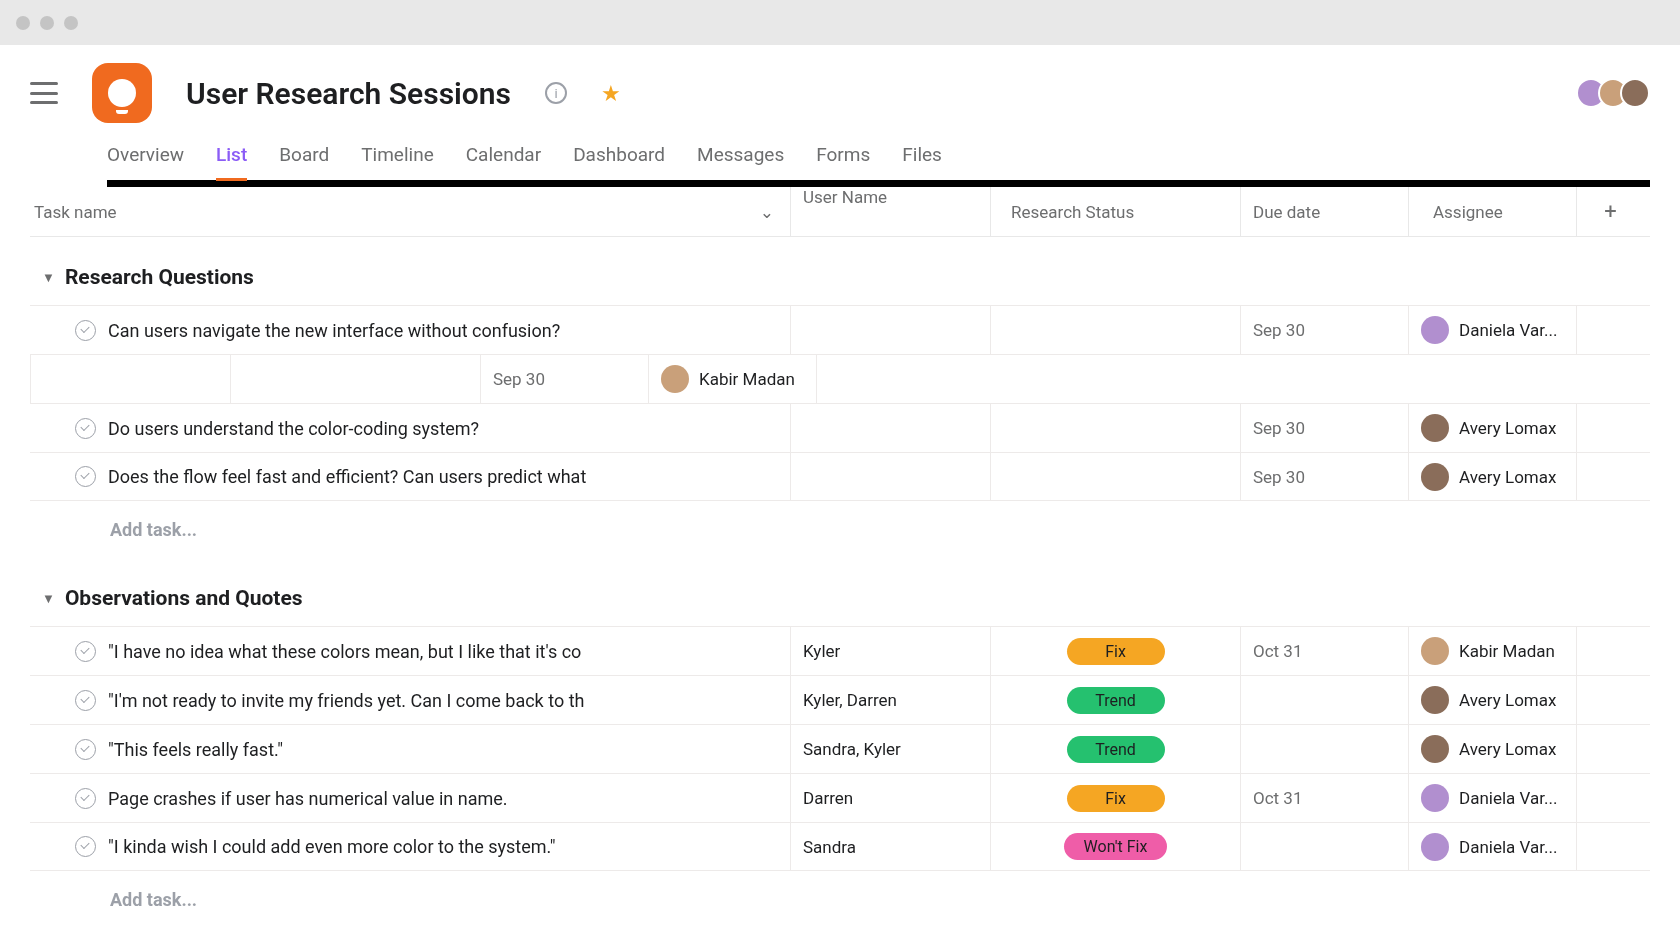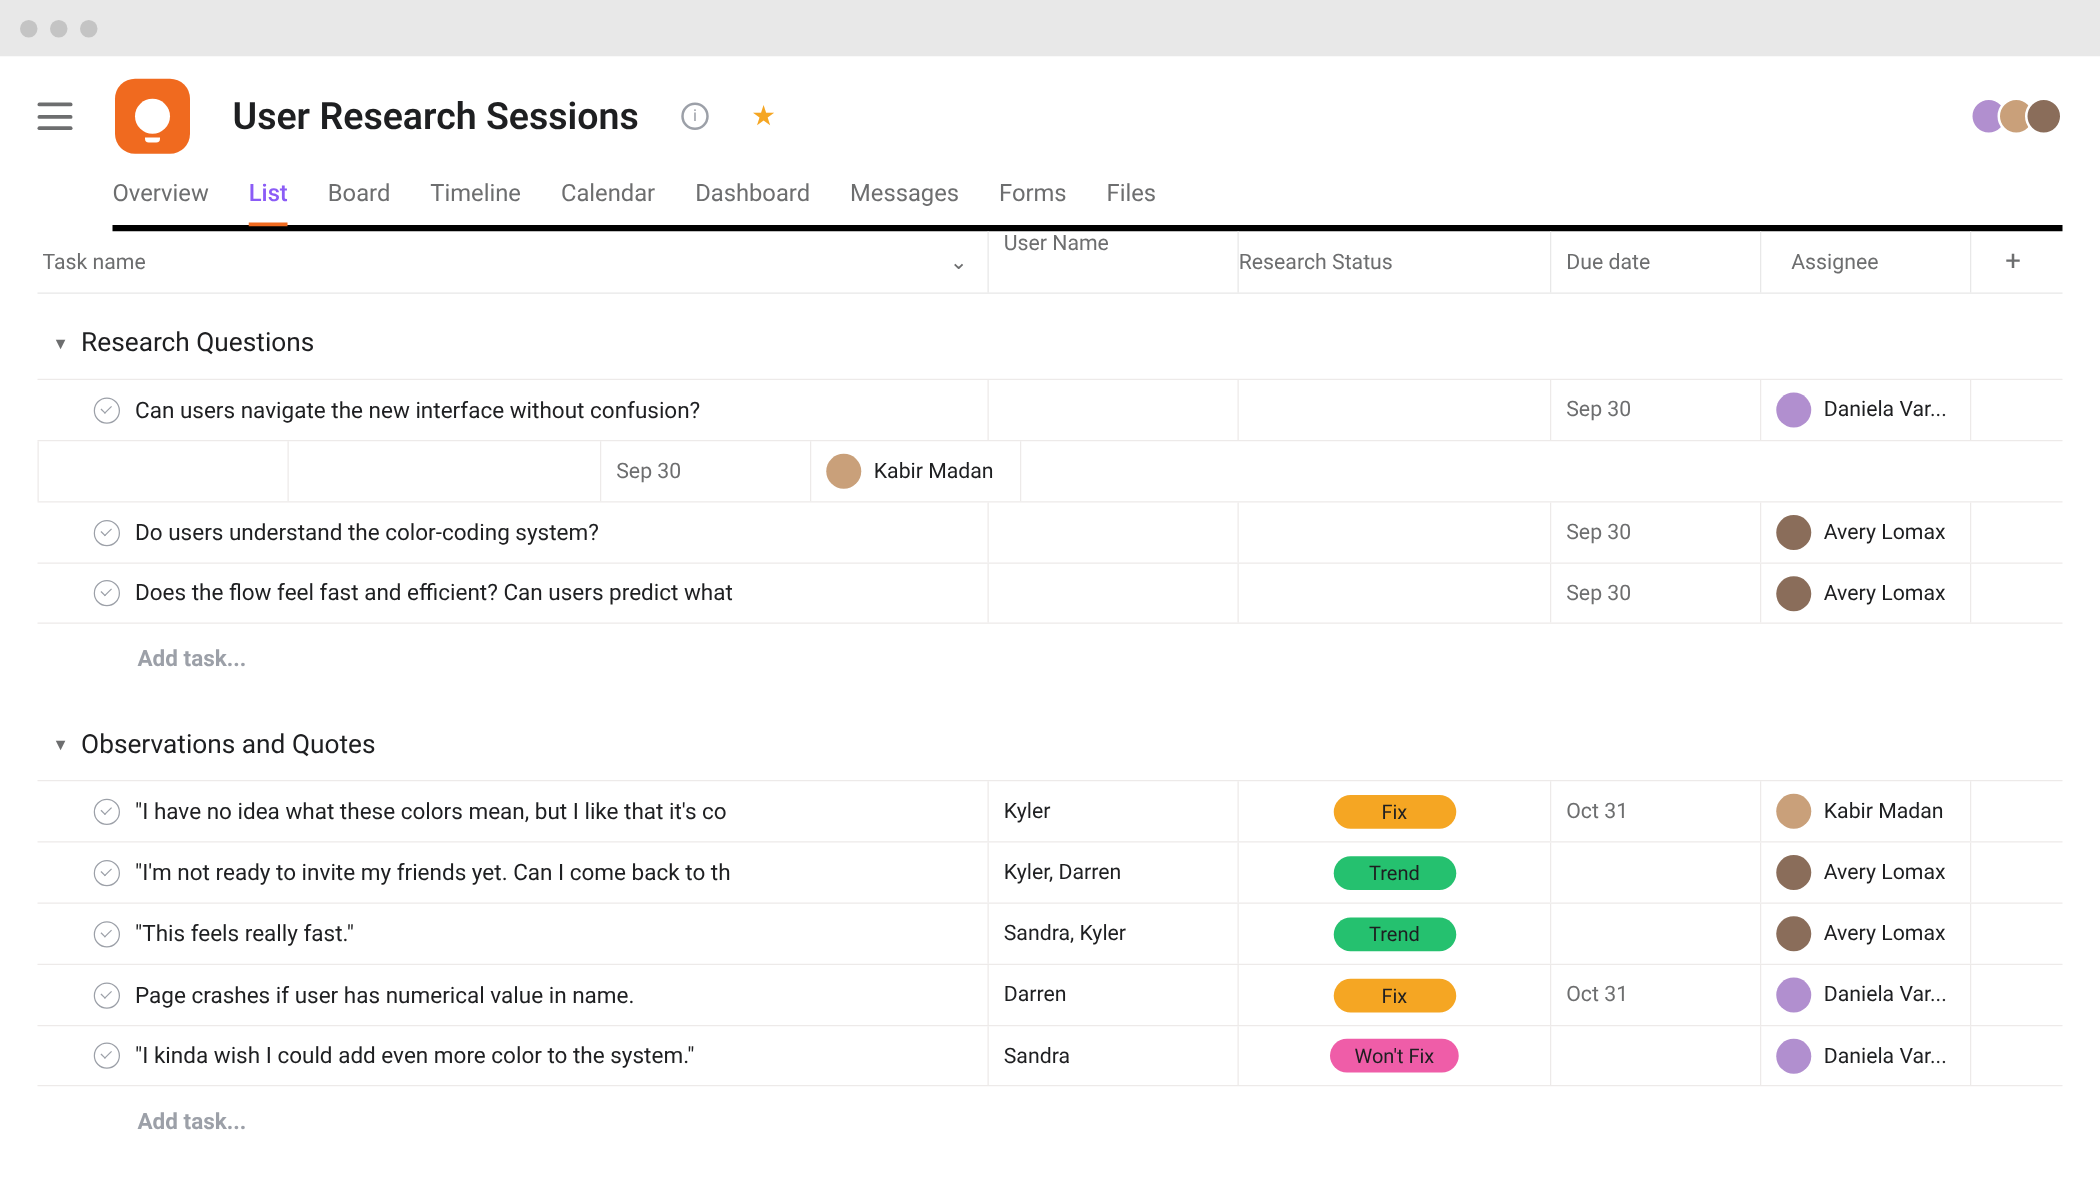--- a/index.html
+++ b/index.html
@@ -67,22 +67,22 @@
     width: 30px; height: 30px; border-radius: 50%;
     border: 2px solid #fff;
     margin-left: -8px;
     display: flex; align-items: center; justify-content: center;
     font-size: 11px; color: #fff; font-weight: 600;
   }
   .tabs {
     display: flex;
     gap: 32px;
     margin-top: 16px;
-    margin-left: 60px;
-    border-bottom: 5px solid #000000;
+    margin-left: 77px;
+    border-bottom: 7px solid #000000;
     font-size: 19px;
   }
   .tab {
     padding: 4px 0 14px 0;
     color: #6d6e6f;
     cursor: pointer;
     position: relative;
   }
   .tab.active {
     color: #8b5cf6;
@@ -99,32 +99,32 @@
     display: flex;
     border-bottom: 1px solid #e8e8e8;
     font-size: 17px;
     color: #6d6e6f;
     align-items: center;
     height: 50px;
   }
   .col-task { flex: 0 0 760px; padding-left: 4px; display:flex; align-items:center; }
   .col-task .chev { margin-left: auto; margin-right: 16px; color:#6d6e6f; }
   .col-user { flex: 0 0 200px; border-left: 1px solid #e8e8e8; padding-left: 12px; height:100%; display:flex; align-items:flex-start;}
-  .col-status { flex: 0 0 250px; border-left: 1px solid #e8e8e8; padding-left: 0; height:100%; display:flex; align-items:center;}
+  .col-status { flex: 0 0 250px; border-left: 1px solid #e8e8e8; padding-left: 20px; height:100%; display:flex; align-items:center;}
   .col-due { flex: 0 0 168px; border-left: 1px solid #e8e8e8; padding-left: 12px; height:100%; display:flex; align-items:center;}
   .col-assignee { flex: 0 0 168px; border-left: 1px solid #e8e8e8; padding-left: 24px; height:100%; display:flex; align-items:center;}
   .col-add { flex: 0 0 68px; border-left: 1px solid #e8e8e8; display:flex; align-items:center; justify-content:center; height:100%; color:#6d6e6f; font-size: 22px; cursor:pointer;}
   .section-header {
     display: flex;
     align-items: center;
     gap: 10px;
     padding: 28px 0 16px 12px;
   }
   .section-caret { font-size: 13px; color: #6d6e6f; cursor:pointer; }
-  .section-title { font-size: 21px; font-weight: 400; }
+  .section-title { font-size: 21px; font-weight: 700; }
   .task-row {
     display: flex;
     border-top: 1px solid #edeae9;
     height: 49px;
     align-items: stretch;
     font-size: 18px;
   }
   .task-row:last-child { border-bottom: 1px solid #edeae9; }
   .cell { display: flex; align-items: center; }
   .cell-task { flex: 0 0 760px; padding-left: 45px; gap: 12px; overflow:hidden; white-space:nowrap; }

